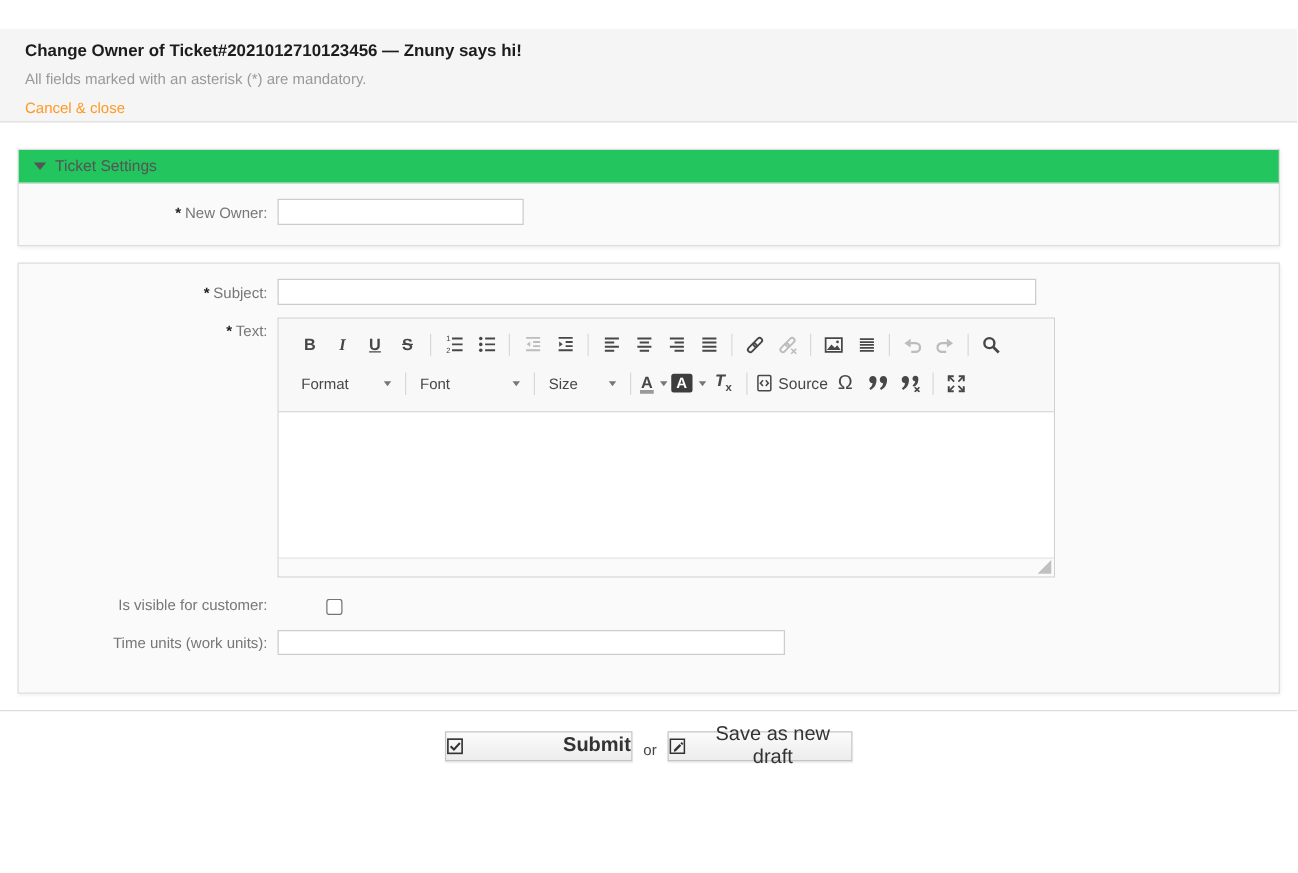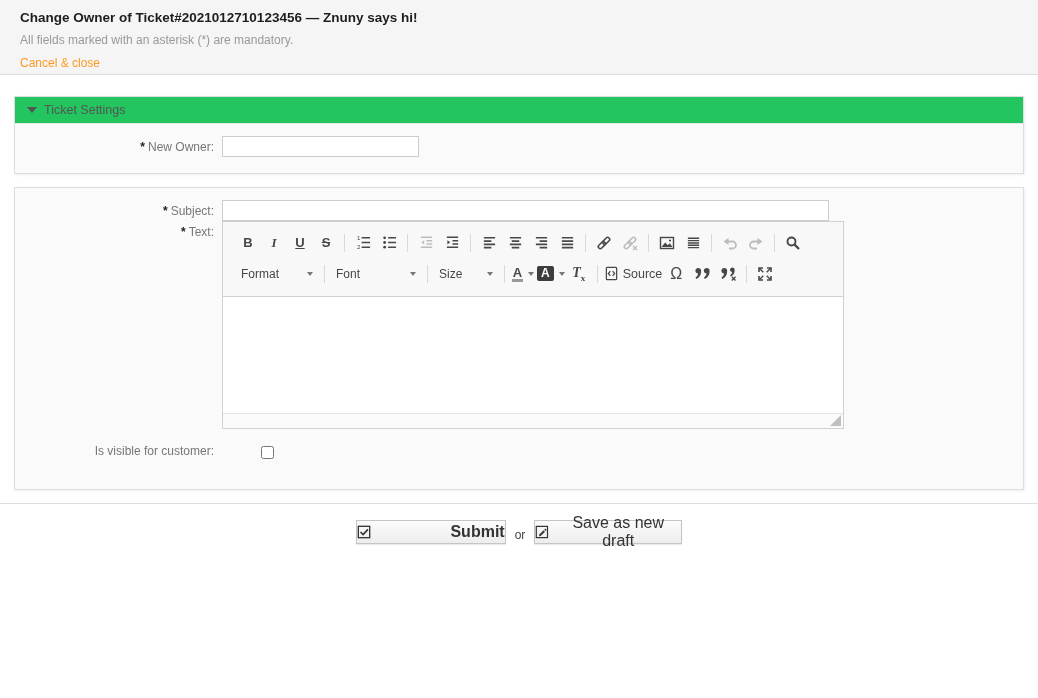--- a/index.html
+++ b/index.html
@@ -1,32 +1,32 @@
 <!DOCTYPE html>
 <html><head>
 <meta charset="utf-8">
 <style>
   * { margin:0; padding:0; box-sizing:border-box; }
   html,body { width:1038px; height:698px; background:#fff; font-family:"Liberation Sans","DejaVu Sans",sans-serif; font-size:12px; color:#444; overflow:hidden; }
 
   
-  .page-header { background:#f5f5f5; border-bottom:1px solid #ddd; padding:10px 20px 12px 20px; height:75px; }
+  .page-header { background:#f5f5f5; border-bottom:1px solid #ddd; padding:10px 20px 12px 20px; height:75px;margin-top:23px; }
   .page-title { font-size:13.5px; font-weight:bold; color:#1d1d1d; margin-bottom:8px; }
   .page-subtitle { font-size:12px; color:#999; margin-bottom:9px; }
   .cancel-link { font-size:12px; color:#ff9922; text-decoration:none; cursor:pointer; }
 
   
   .content-wrap { padding:21px 14px 0 14px; }
   .widget { border:1px solid #ddd; background:#fafafa; box-shadow:1px 1px 3px rgba(0,0,0,0.07); margin-bottom:13px; }
   .widget-header { background:#22c55e; border-bottom:1px solid #e6e6e6; padding:6px 12px; color:#555; font-size:12.5px; display:flex; align-items:center; cursor:pointer; }
   .tri { width:0; height:0; border-left:5px solid transparent; border-right:5px solid transparent; border-top:6px solid #555; margin-right:7px; display:inline-block; }
   .widget-body { padding:12px 0 16px 0; }
   .widget-body.tall { padding-bottom:30px; }
 
-  .field-row { display:flex; align-items:flex-start; }
+  .field-row { display:flex; align-items:flex-start; margin-bottom:10px; }
   .field-row:last-child { margin-bottom:0; }
   .field-label { width:207px; text-align:right; padding-right:8px; color:#777; padding-top:4px; white-space:nowrap; }
   .marker { color:#222; font-weight:bold; margin-right:3px; }
   .txt-input { border:1px solid #ccc; background:#fff; height:21px; padding:2px 4px; font-family:inherit; font-size:12px; color:#333; }
   .owner-input { width:197px; }
   .subject-input { width:607px; }
   .time-input { width:406px; height:20px; }
   .align-mid { align-items:center; }
   .align-mid .field-label { padding-top:0; }
   input[type="checkbox"] { width:13px; height:13px; margin-top:3px; cursor:pointer; }
@@ -41,21 +41,21 @@
   .tb-sep { width:1px; height:18px; background:#d9d9d9; margin:0 5px; }
   .glyph-b { font-weight:bold; font-size:13px; }
   .glyph-i { font-style:italic; font-family:"Liberation Serif",serif; font-weight:bold; font-size:13px; }
   .glyph-u { text-decoration:underline; font-weight:bold; font-size:13px; }
   .glyph-s { text-decoration:line-through; font-weight:bold; font-size:13px; }
   .dropdown { display:inline-flex; align-items:center; justify-content:space-between; color:#474747; cursor:pointer; padding:3px 6px; min-height:22px; }
   .dd-format { width:84px; } .dd-font { width:92px; } .dd-size { width:66px; }
   .dd-arrow { width:0; height:0; border-left:3.5px solid transparent; border-right:3.5px solid transparent; border-top:4px solid #777; margin-left:8px; }
   .color-a { font-weight:bold; font-size:13px; color:#474747; border-bottom:3px solid #999; line-height:13px; padding:0 1px; }
   .bg-a { font-weight:bold; font-size:12px; color:#fff; background:#3d3d3d; border-radius:2px; padding:1px 4px; line-height:13px; }
-  .tx { font-family:Liberation Serif, serif; font-style:italic; font-weight:bold; font-size:14px; }
+  .tx { font-family:Liberation Mono, monospace; font-style:italic; font-weight:bold; font-size:14px; }
   .tx sub { font-size:9px; font-style:normal; }
   .omega { font-size:16px; font-weight:normal; }
   .src-label { margin-left:4px; font-size:12.5px; color:#474747; }
   .editor-area { height:116px; background:#fff; cursor:text; }
   .editor-bottom { height:15px; background:#fafafa; border-top:1px solid #e5e5e5; position:relative; }
   .resize-grip { position:absolute; right:2px; bottom:2px; width:0; height:0; border-left:11px solid transparent; border-bottom:11px solid #c0c0c0; cursor:se-resize; }
 
   
   .dropzone { width:622px; height:54px; border:1px solid #ccc; background:#fdfdfd; display:flex; flex-direction:column; align-items:center; justify-content:center; cursor:pointer; }
   .dz-text { color:#b3b3b3; font-size:12px; margin-top:3px; }
@@ -277,20 +277,24 @@
           </div>
         </div>
       </div>
 
 
       <div class="field-row" style="margin-top:14px;gap:39px;">
         <label class="field-label" style="padding-top:1px;">Is visible for customer:</label>
         <input type="checkbox" style="">
       </div>
 
+      <div class="field-row align-mid" style="margin-top:12px;">
+        <label class="field-label">Time units (work units):</label>
+        <input class="txt-input time-input" type="text" value="" style="">
+      </div>
 
     </div>
   </div>
 </div>
 
 <div class="page-footer">
   <button class="btn btn-submit">
     <svg width="14" height="14" viewBox="0 0 16 16">
         <rect x="1.5" y="1.5" width="13" height="13" fill="none" stroke="#333" stroke-width="1.5"></rect>
         <path d="M4 8l3 3 5.5-6" fill="none" stroke="#333" stroke-width="1.8"></path>

